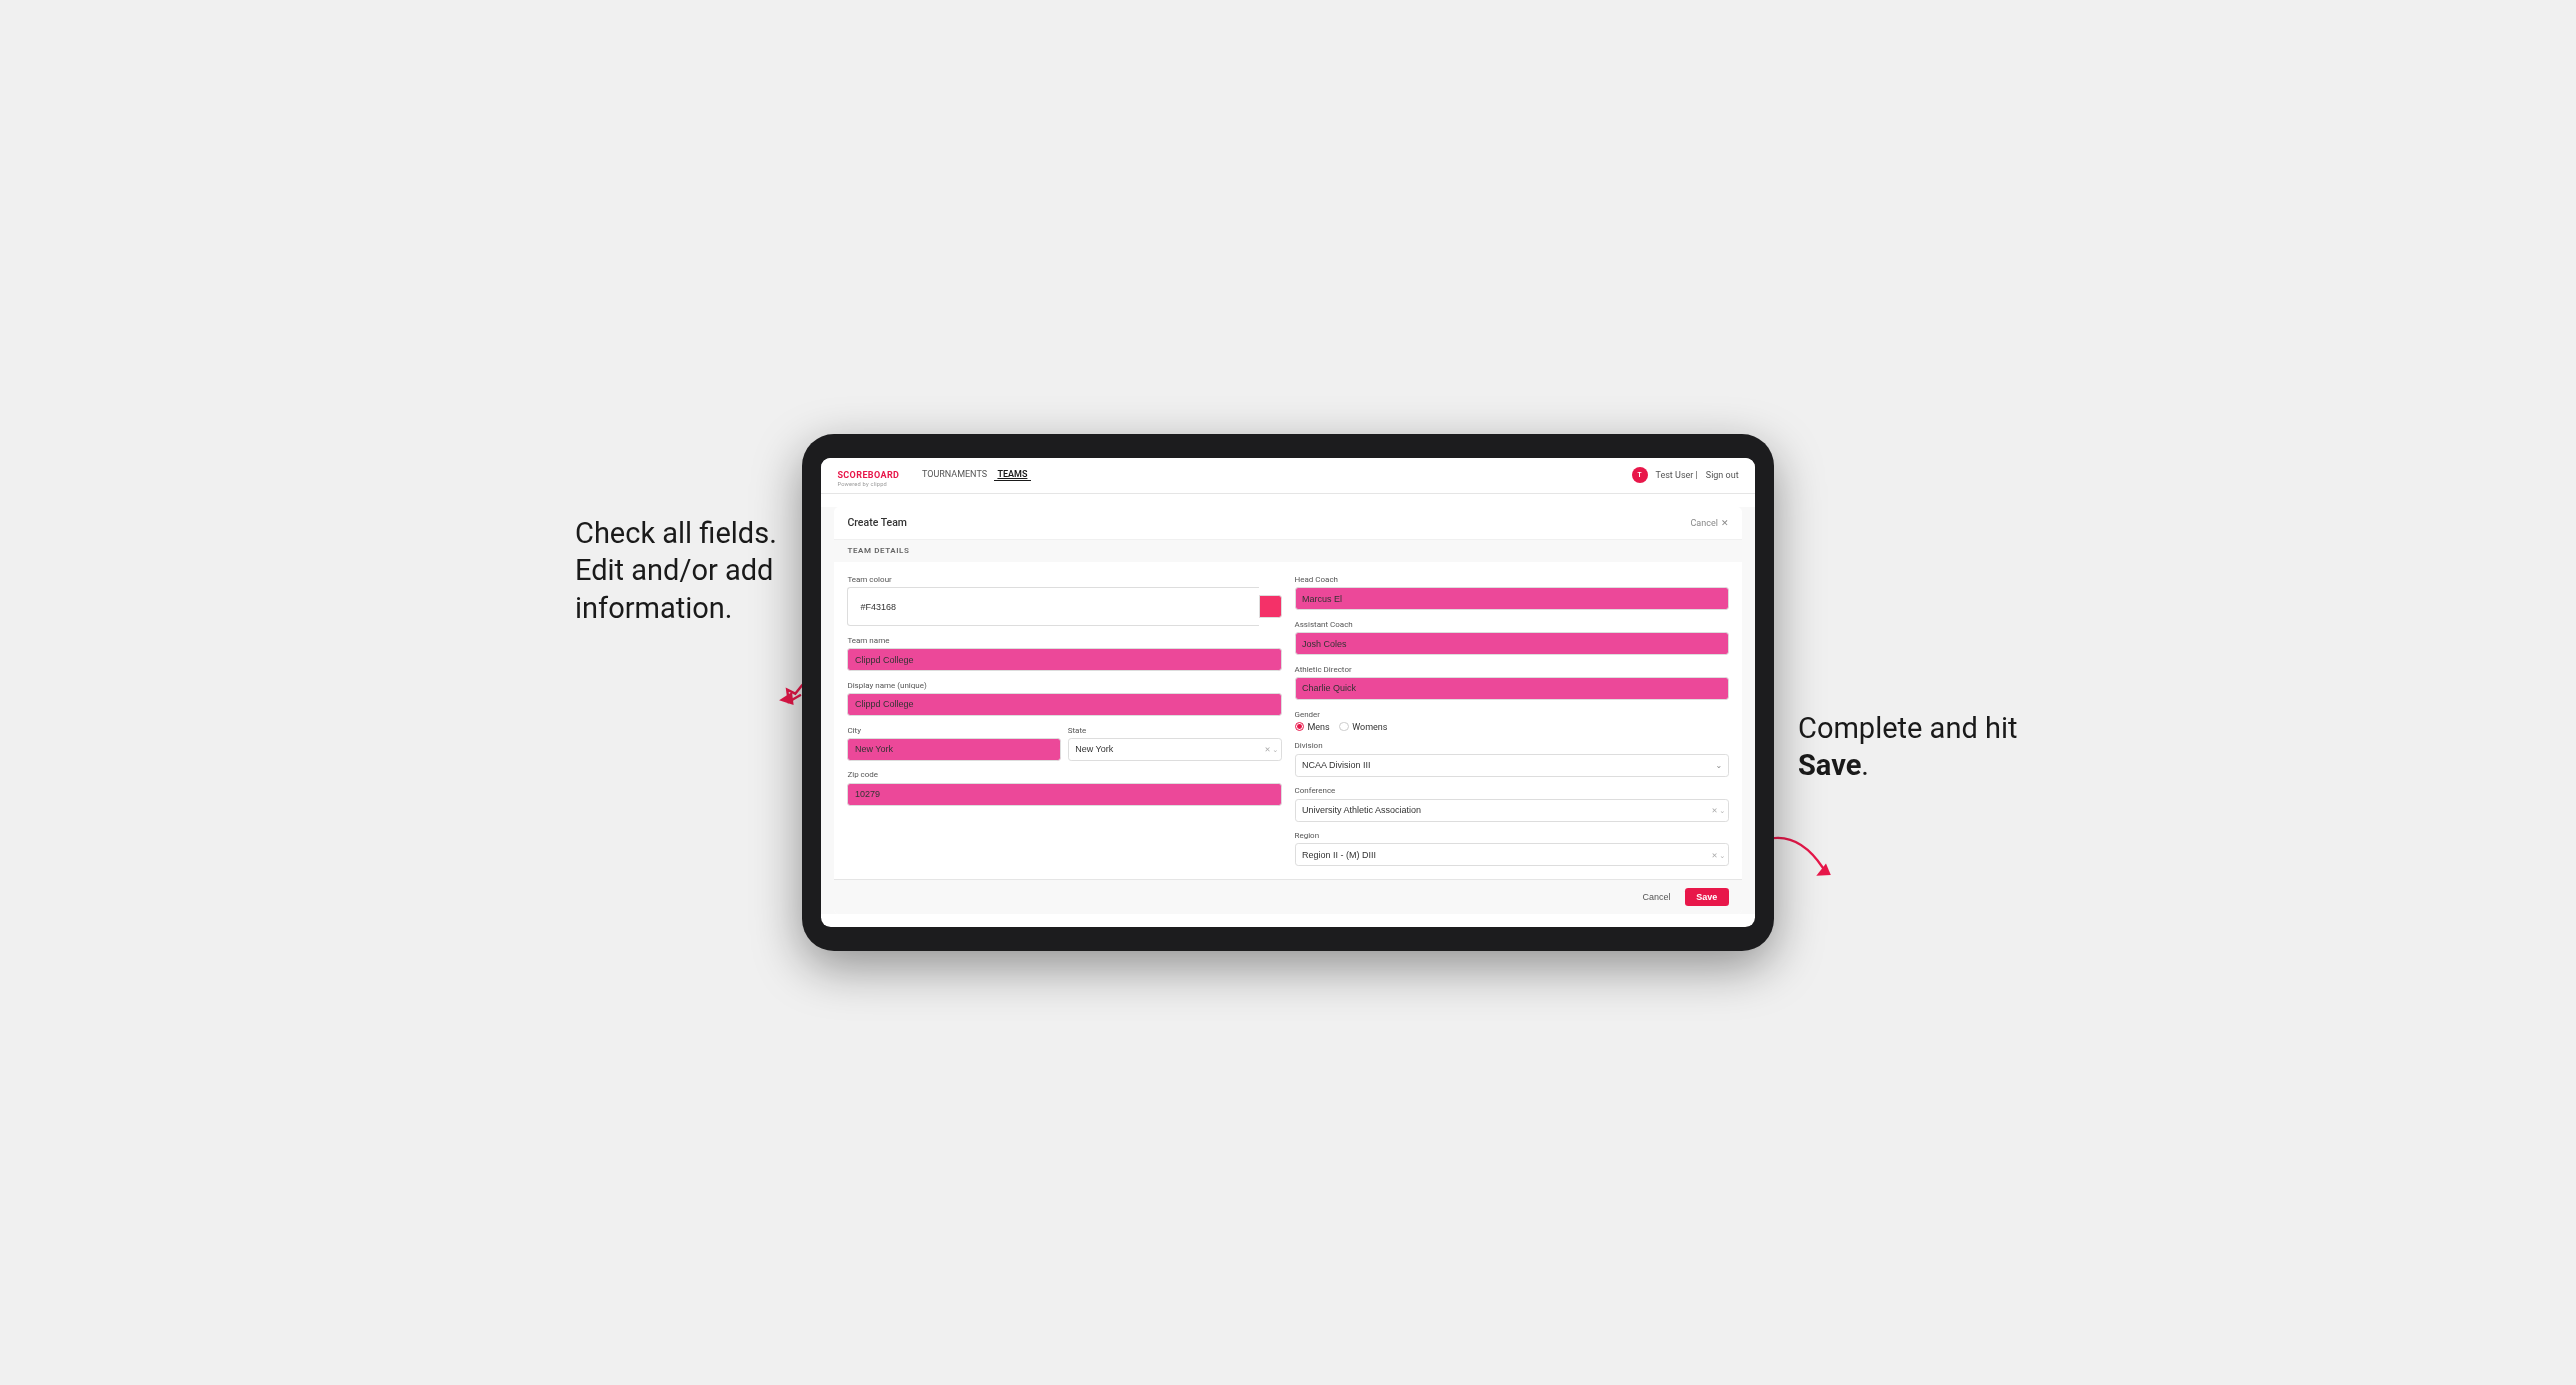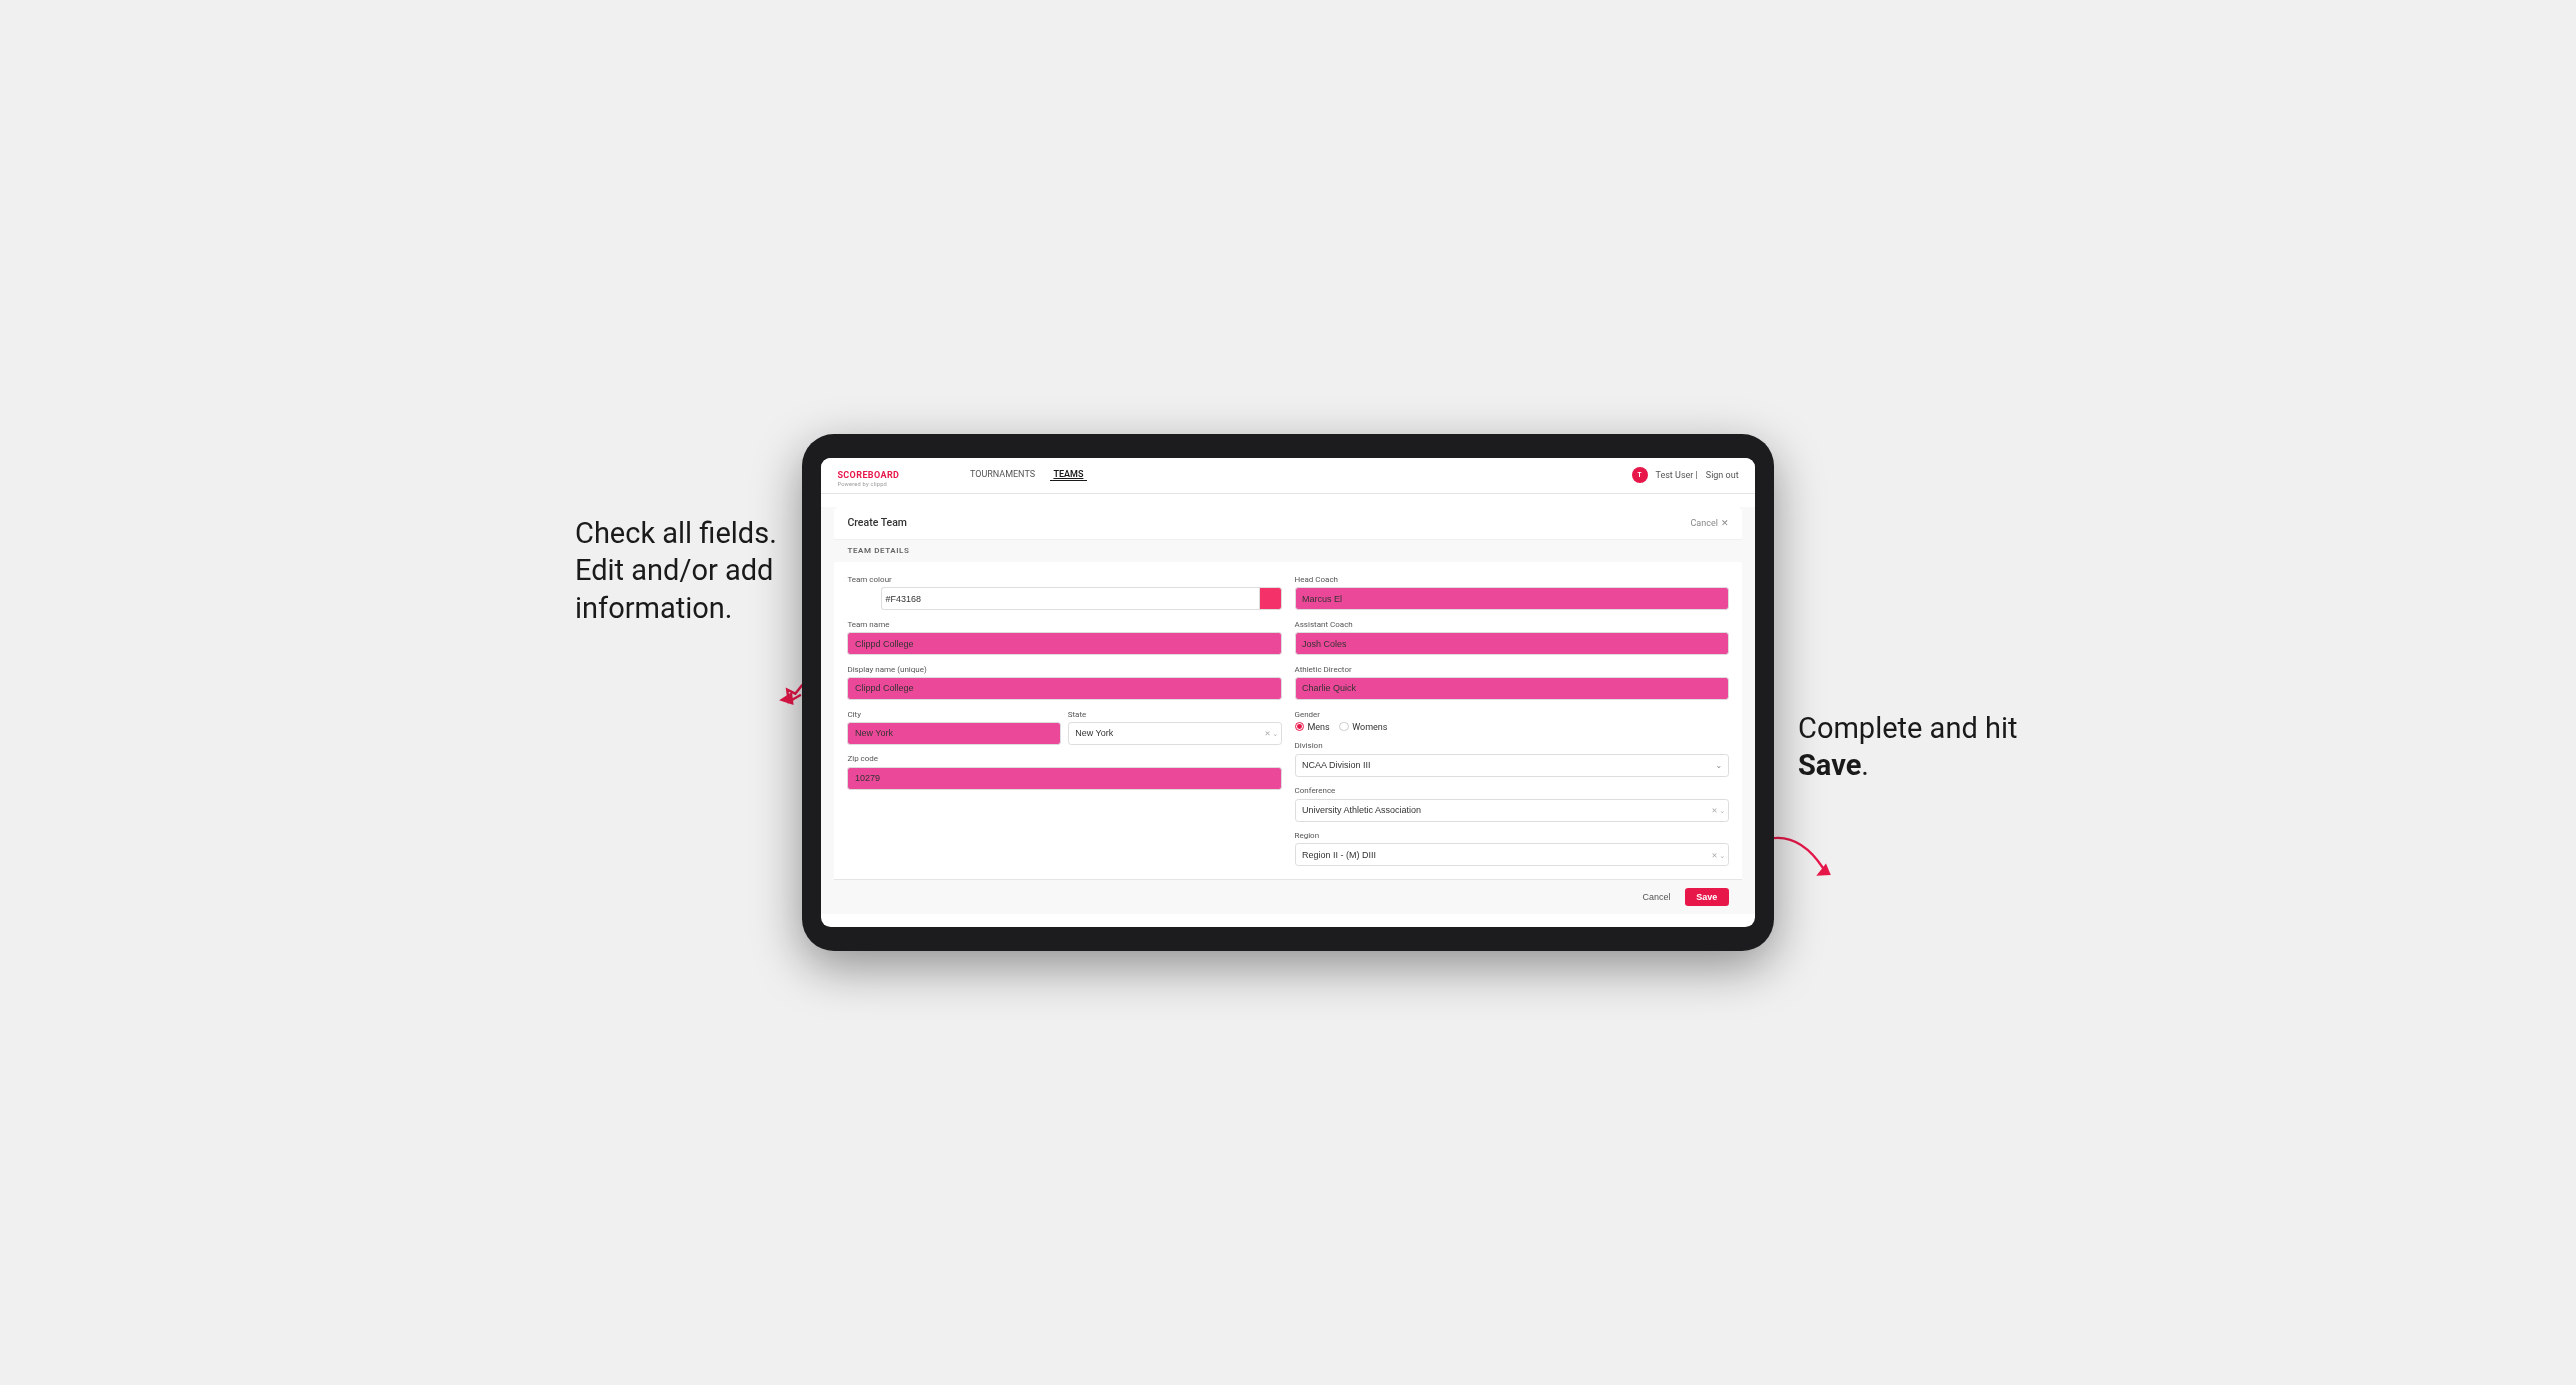--- a/index.html
+++ b/index.html
@@ -89,22 +89,21 @@
     }
     .logo-sub {
       font-size: 5.7px;
       font-weight: 400;
       color: #999;
       letter-spacing: 0.2px;
     }
 
     .nav-links {
       display: flex;
-      gap: 12px;
-      margin-left: 48px;
+      gap: 4px;
     }
 
     .nav-link {
       font-size: 9px;
       color: #555;
       text-decoration: none;
       padding: 0 3.2px;
       cursor: pointer;
     }
     .nav-link.active {
@@ -254,29 +253,28 @@
 
     
     .colour-row {
       display: flex;
       align-items: center;
       gap: 0;
     }
 
     .colour-input {
       flex: 1;
-      height: 23px;
+      height: 39px;
       border: 0.8px solid #ddd;
       border-right: none;
       border-radius: 3.2px 0 0 3.2px;
-      padding: 0 3px;
+      padding: 0 12px;
       font-size: 9px;
       color: #333;
       outline: none;
-      margin-left: 34px;
     }
 
     .colour-swatch {
       width: 23px;
       height: 23px;
       background: #F43168;
       border: 0.8px solid #ddd;
       border-radius: 0 3.2px 3.2px 0;
       cursor: pointer;
     }

